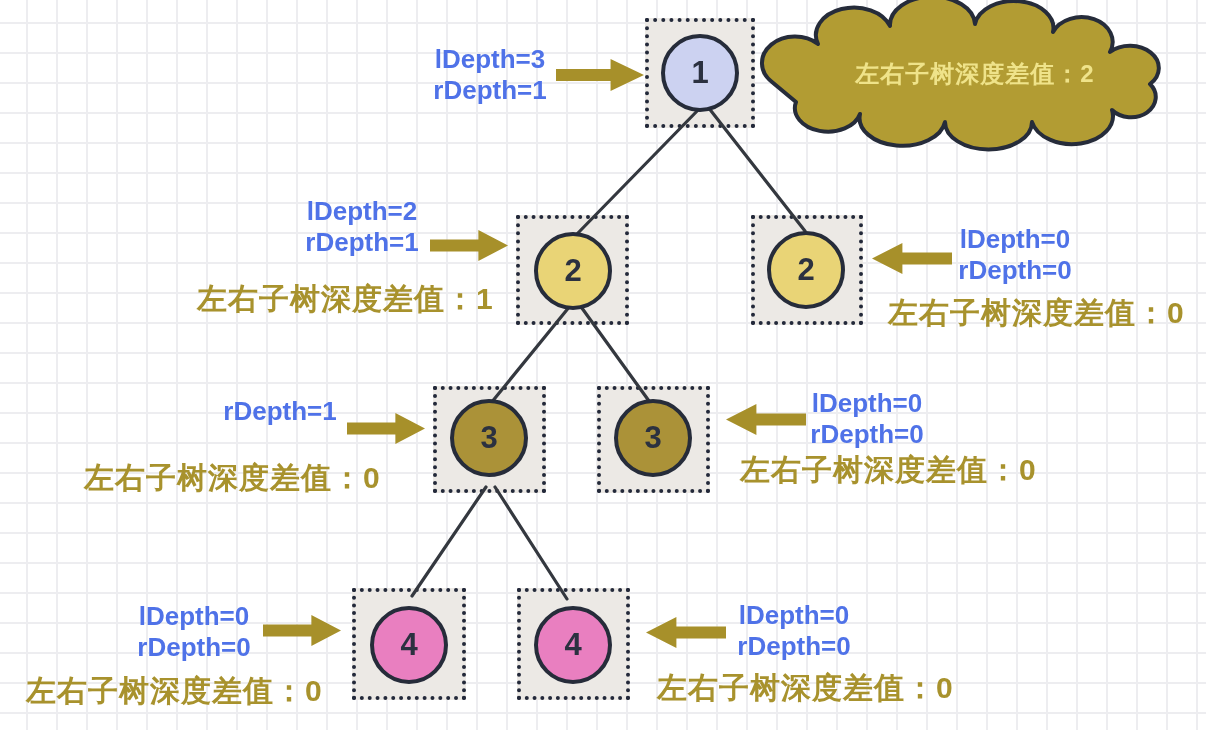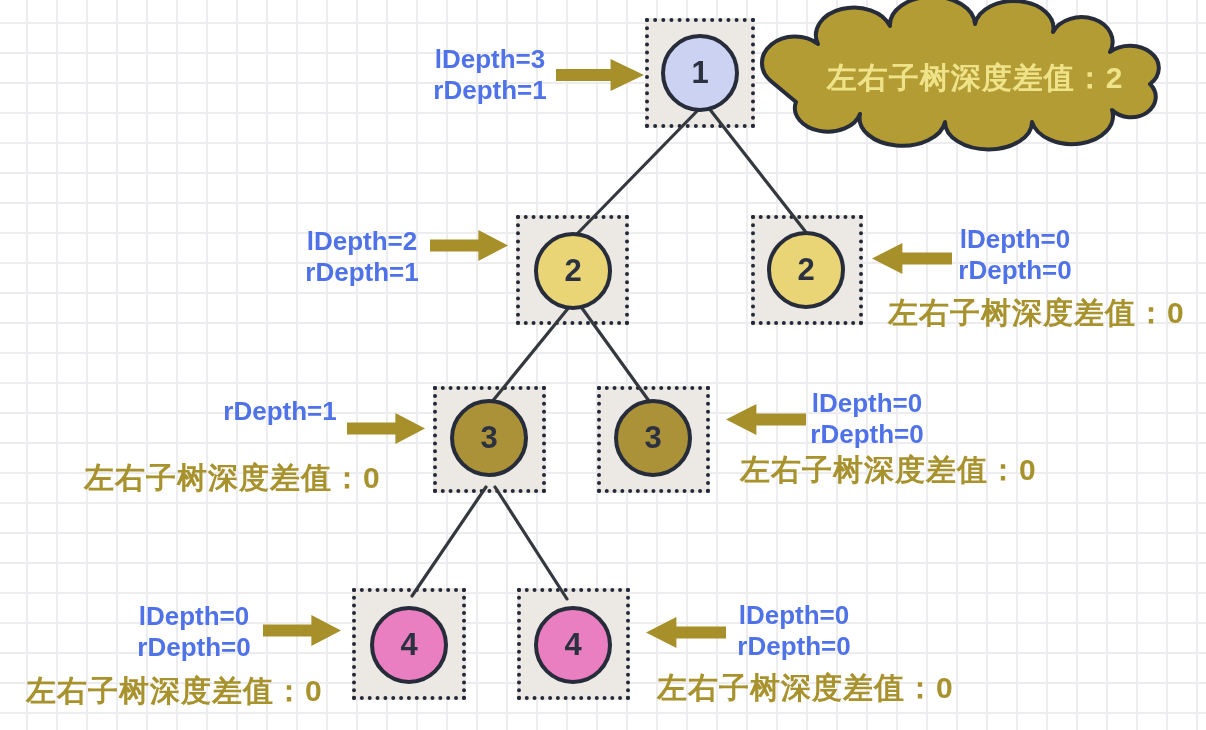--- a/index.html
+++ b/index.html
@@ -36,21 +36,21 @@
   }
   .diff-label{
     position:absolute;z-index:2;color:#a8922d;font-size:30px;font-weight:bold;
     white-space:nowrap;letter-spacing:1px;
   }
   .arrow{position:absolute;z-index:2;background:#a7902a;}
   .arrow.right{clip-path:polygon(0% 34%,62% 34%,62% 8%,100% 50%,62% 92%,62% 66%,0% 66%);}
   .arrow.left{clip-path:polygon(100% 34%,38% 34%,38% 8%,0% 50%,38% 92%,38% 66%,100% 66%);}
   .cloud-label{
     position:absolute;z-index:2;text-align:center;
-    color:#efe38a;font-size:30px;font-weight:bold;letter-spacing:1px;white-space:nowrap;
+    color:#efe38a;font-size:24px;font-weight:bold;letter-spacing:1px;white-space:nowrap;
   }
 </style>
 </head>
 <body>
 
 <div id="canvas">
 
   <div class="node-box" style="left:645px;top:18px;width:110px;height:110px"></div>
   <div class="node-box" style="left:516px;top:215px;width:113px;height:110px"></div>
   <div class="node-box" style="left:751px;top:215px;width:112px;height:110px"></div>
@@ -105,25 +105,26 @@
   <div class="node-circle fill-4" style="left:534px;top:606px">
       <span>4</span>
     </div>
 
   <div class="depth-label" style="left:420px;top:44px;width:140px">
     <div>lDepth=3</div>
     <div>rDepth=1</div>
   </div>
   <div class="arrow right" style="left:556px;top:56px;width:88px;height:38px"></div>
 
-  <div class="depth-label" style="left:292px;top:226px;width:140px">
+  <div class="depth-label" style="left:292px;top:196px;width:140px">
     <div>lDepth=2</div>
     <div>rDepth=1</div>
   </div>
   <div class="arrow right" style="left:430px;top:227px;width:78px;height:37px"></div>
+  <div class="diff-label" style="left:197px;top:279px">左右子树深度差值：1</div>
 
   <div class="arrow left" style="left:872px;top:240px;width:80px;height:37px"></div>
   <div class="depth-label" style="left:950px;top:224px;width:130px">
     <div>lDepth=0</div>
     <div>rDepth=0</div>
   </div>
   <div class="diff-label" style="left:888px;top:293px">左右子树深度差值：0</div>
 
   <div class="depth-label" style="left:218px;top:396px;width:124px">
     <div>rDepth=1</div>

